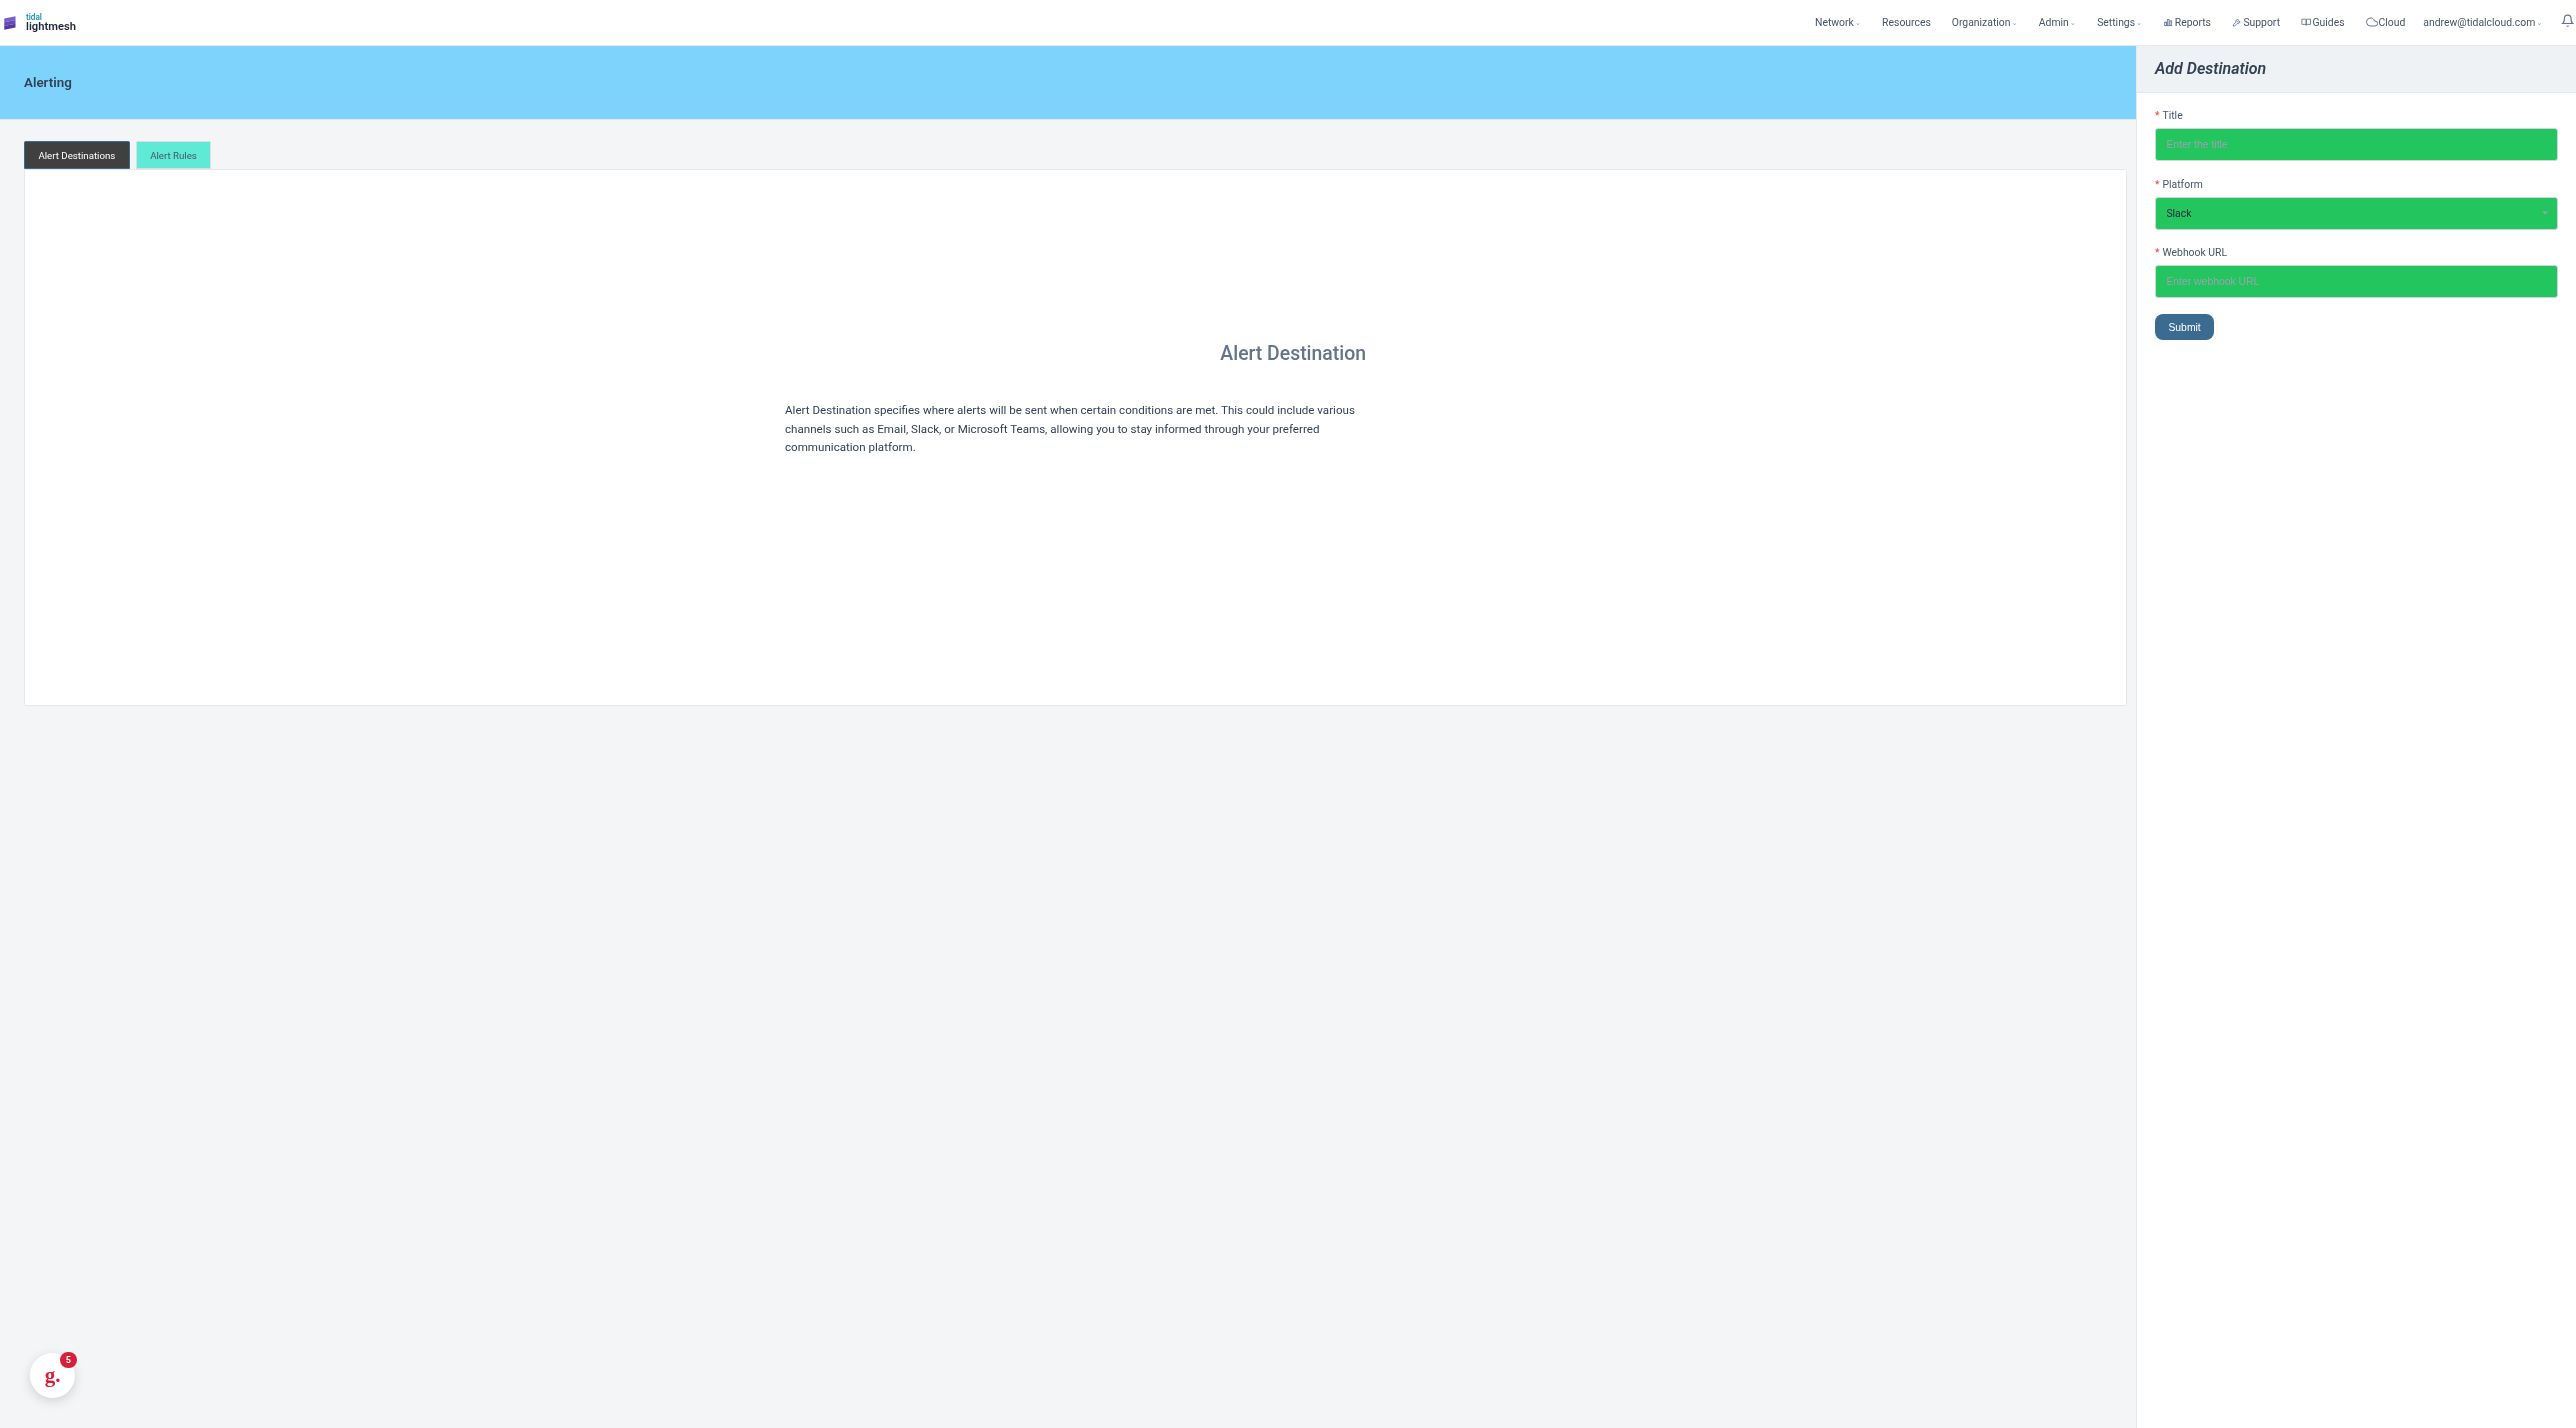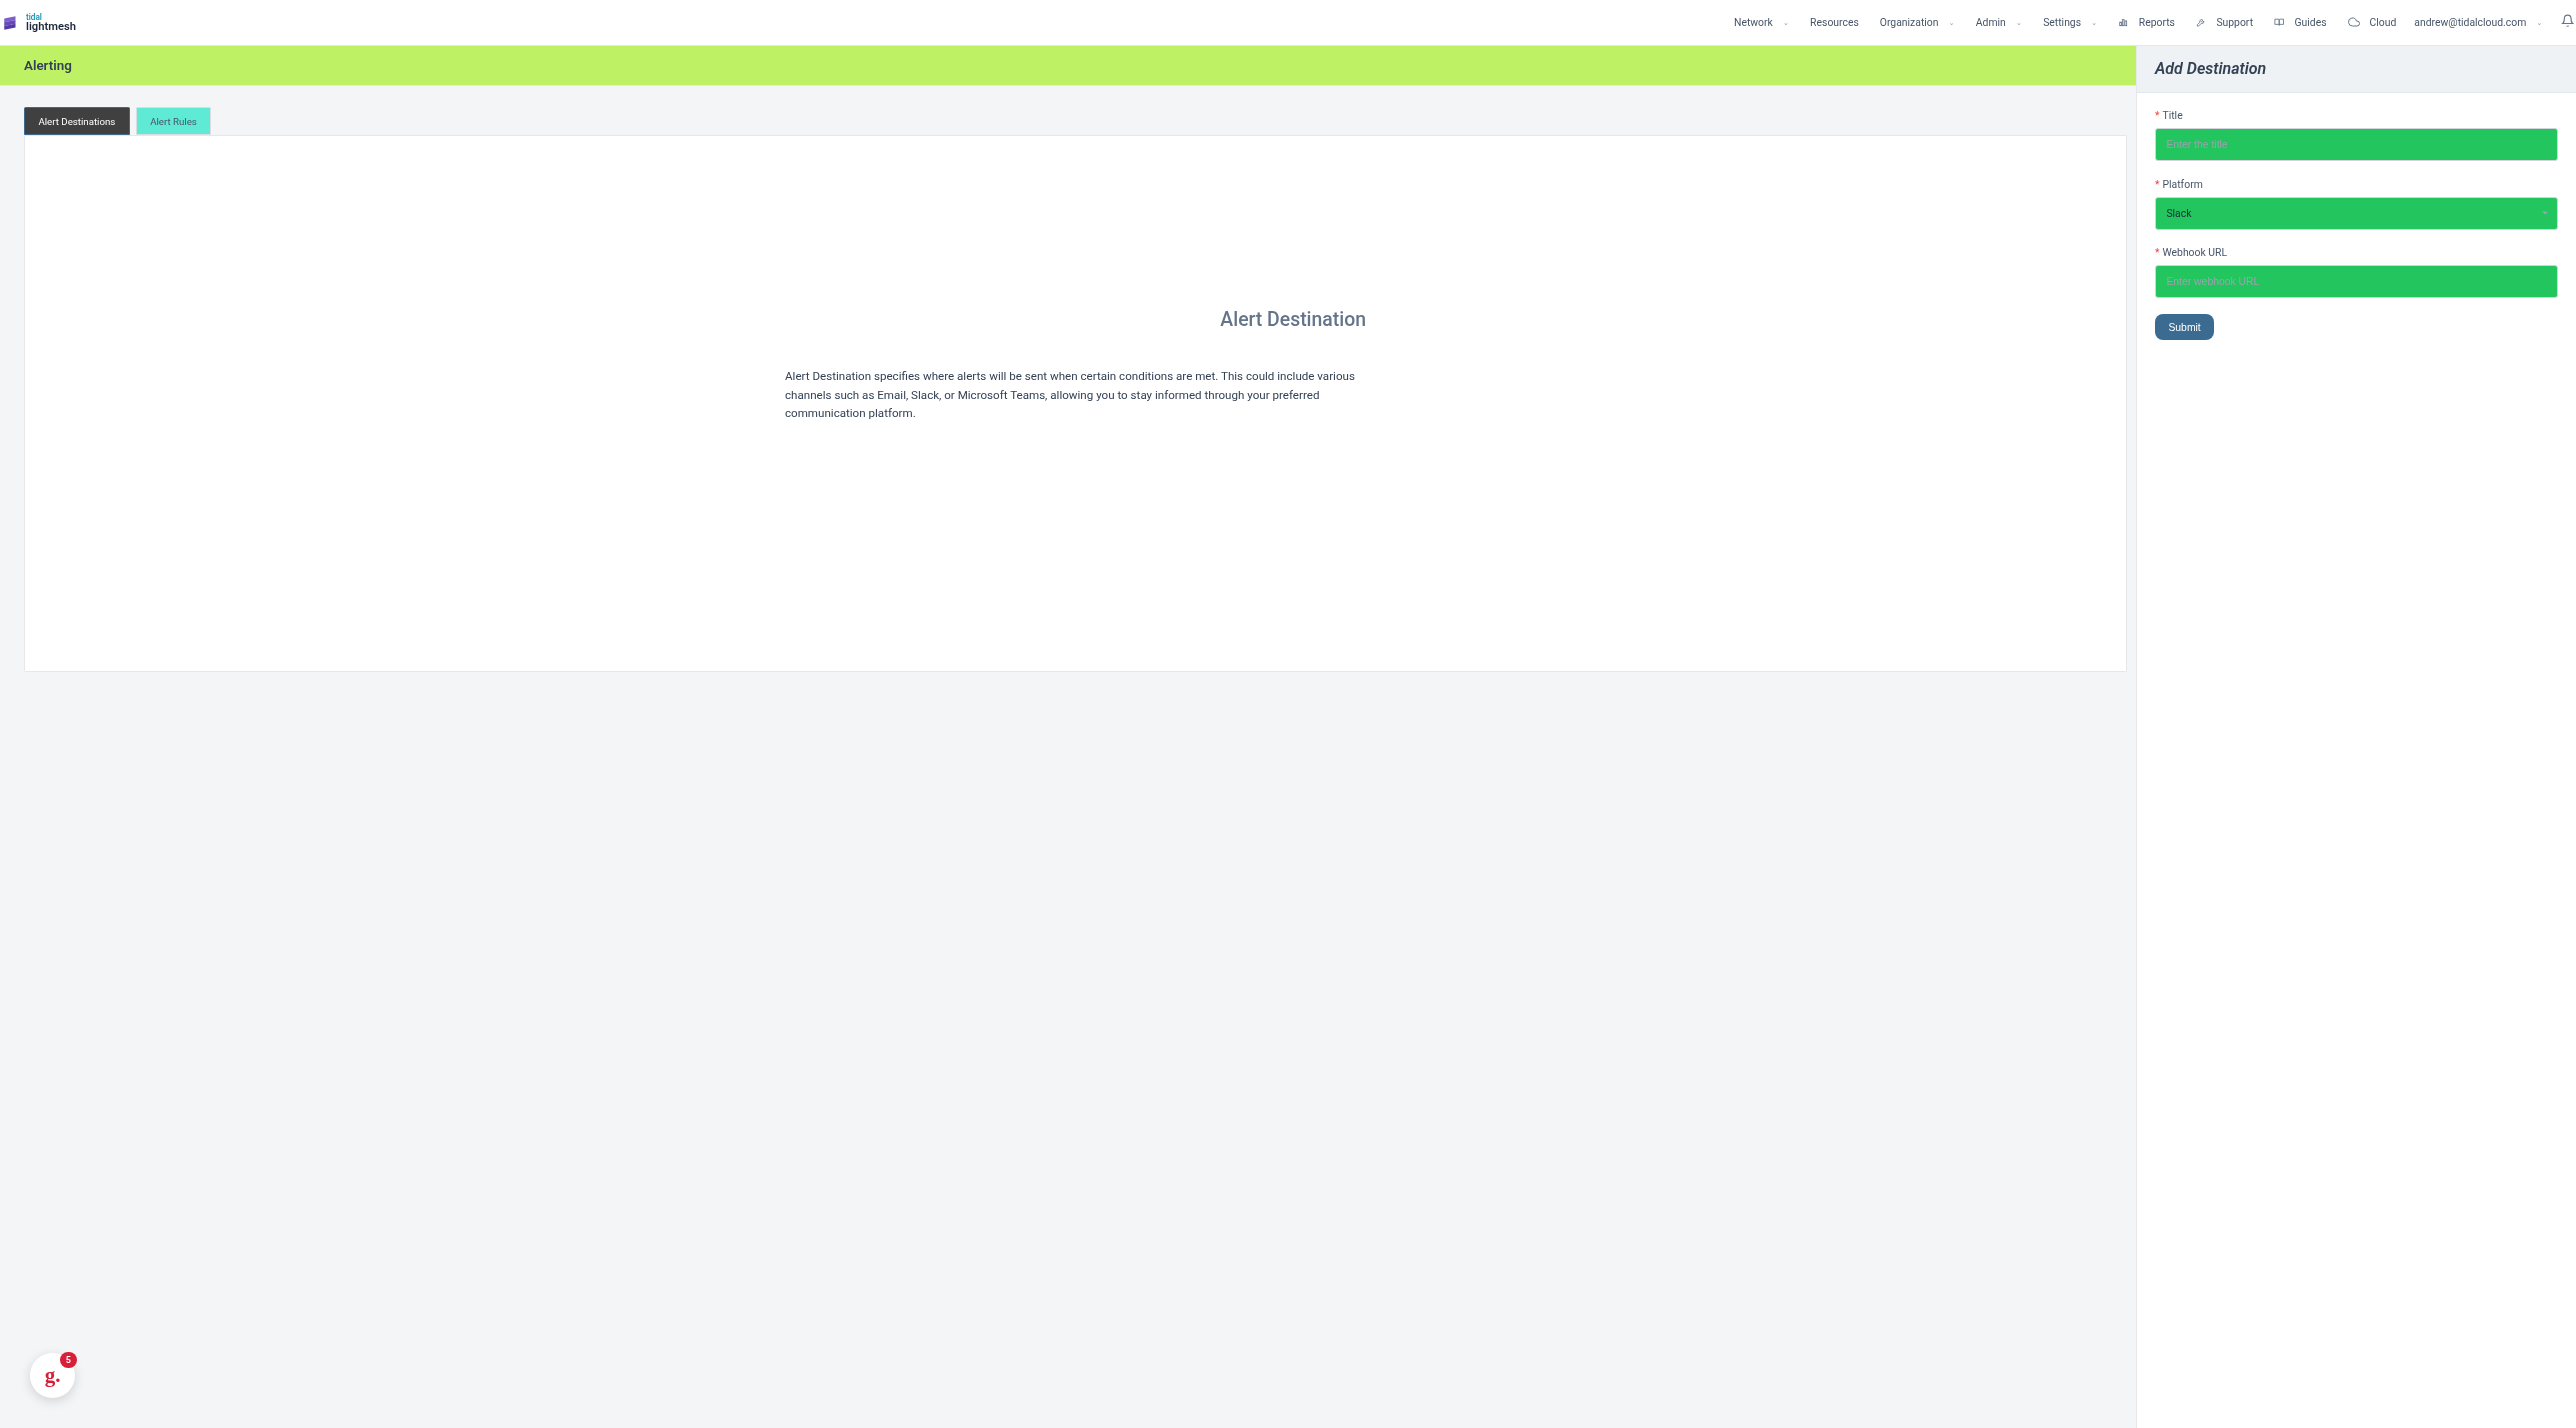--- a/index.html
+++ b/index.html
@@ -55,21 +55,21 @@
     }
     .nav {
       display: flex;
       align-items: center;
       gap: 21px;
       margin-left: auto;
     }
     .nav-item {
       display: flex;
       align-items: center;
-      gap: 10px;
+      gap: 1px;
       color: #475569;
       cursor: pointer;
       font-size: 10.4px;
     }
     .nav-item .chevron {
       font-size: 7.5px;
       color: #94a3b8;
     }
     .nav-item .icon {
       display: inline-flex;
@@ -81,23 +81,23 @@
       gap: 18px;
       margin-left: 21px;
     }
     .bell-icon {
       color: #64748b;
       cursor: pointer;
     }
     
     
     .page-title-bar {
-      background: #bef264;
+      background: #7dd3fc;
       border-bottom: 0.7px solid #e2e8f0;
-      padding: 12px 24px;
+      padding: 29px 24px;
     }
     .page-title {
       color: #334155;
       font-size: 13.4px;
       font-weight: 600;
     }
     
     
     .main-layout {
       display: flex;

